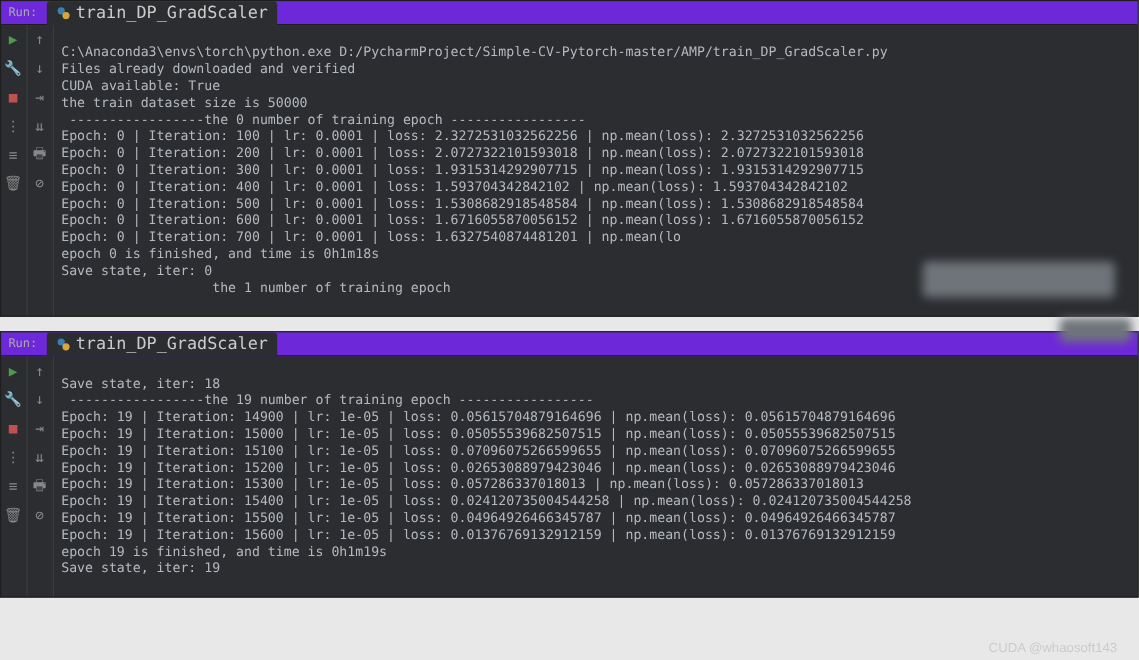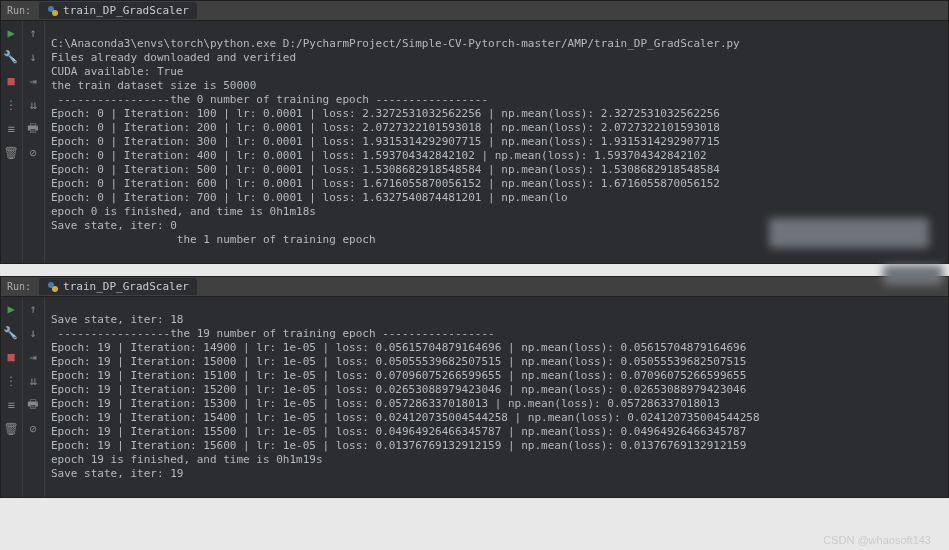--- a/index.html
+++ b/index.html
@@ -10,21 +10,21 @@
       width: 949px;
       height: 550px;
       overflow: hidden;
     }
     .panel {
       background: #2b2d30;
       border: 1px solid #1e1e1e;
       margin-bottom: 12px;
     }
     .panel-header {
-      background: #404040;
+      background: #6d28d9;
       display: flex;
       align-items: center;
       padding: 2px 6px;
       border-bottom: 1px solid #1e1e1e;
       height: 20px;
     }
     .run-label {
       color: #aaa;
       font-size: 10px;
       margin-right: 8px;
@@ -39,21 +39,21 @@
     }
     .tab-icon {
       width: 12px;
       height: 12px;
       display: inline-flex;
       align-items: center;
       justify-content: center;
     }
     .tab-label {
       color: #ccc;
-      font-size: 11px;
+      font-size: 14px;
     }
     .panel-body {
       display: flex;
     }
     .toolbar-v {
       display: flex;
       flex-direction: column;
       width: 22px;
       padding: 4px 2px;
       gap: 8px;
@@ -181,14 +181,14 @@
         <span class="tbtn">🖶</span>
         <span class="tbtn">⊘</span>
       </div>
       <div class="console" id="console2"><div class="console-line"></div><div class="console-line">Save state, iter: 18</div><div class="console-line"> -----------------the 19 number of training epoch -----------------</div><div class="console-line">Epoch: 19 | Iteration: 14900 | lr: 1e-05 | loss: 0.05615704879164696 | np.mean(loss): 0.05615704879164696</div><div class="console-line">Epoch: 19 | Iteration: 15000 | lr: 1e-05 | loss: 0.05055539682507515 | np.mean(loss): 0.05055539682507515</div><div class="console-line">Epoch: 19 | Iteration: 15100 | lr: 1e-05 | loss: 0.07096075266599655 | np.mean(loss): 0.07096075266599655</div><div class="console-line">Epoch: 19 | Iteration: 15200 | lr: 1e-05 | loss: 0.02653088979423046 | np.mean(loss): 0.02653088979423046</div><div class="console-line">Epoch: 19 | Iteration: 15300 | lr: 1e-05 | loss: 0.057286337018013 | np.mean(loss): 0.057286337018013</div><div class="console-line">Epoch: 19 | Iteration: 15400 | lr: 1e-05 | loss: 0.024120735004544258 | np.mean(loss): 0.024120735004544258</div><div class="console-line">Epoch: 19 | Iteration: 15500 | lr: 1e-05 | loss: 0.04964926466345787 | np.mean(loss): 0.04964926466345787</div><div class="console-line">Epoch: 19 | Iteration: 15600 | lr: 1e-05 | loss: 0.01376769132912159 | np.mean(loss): 0.01376769132912159</div><div class="console-line">epoch 19 is finished, and time is 0h1m19s</div><div class="console-line">Save state, iter: 19</div></div>
     </div>
   </div>
 
   <div class="blur-box" style="right:20px; top:218px; width:160px; height:30px;"></div>
   <div class="blur-box" style="right:6px; top:265px; width:60px; height:20px;"></div>
 
-  <div class="watermark">CSDN @whaosoft143</div>
+  <div class="watermark">CUDA @whaosoft143</div>
 </div>
 
 </body></html>

